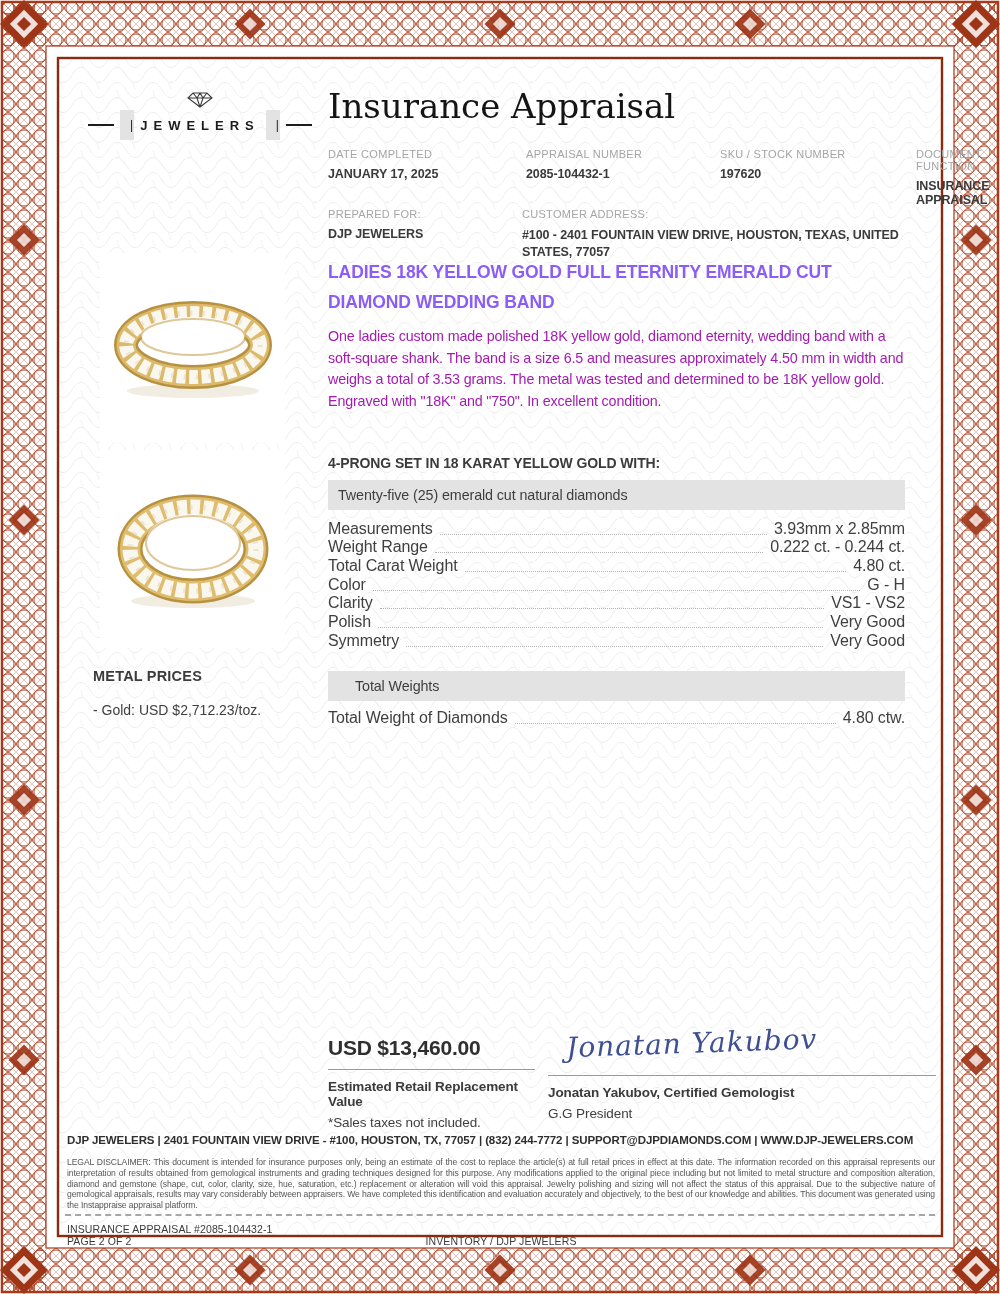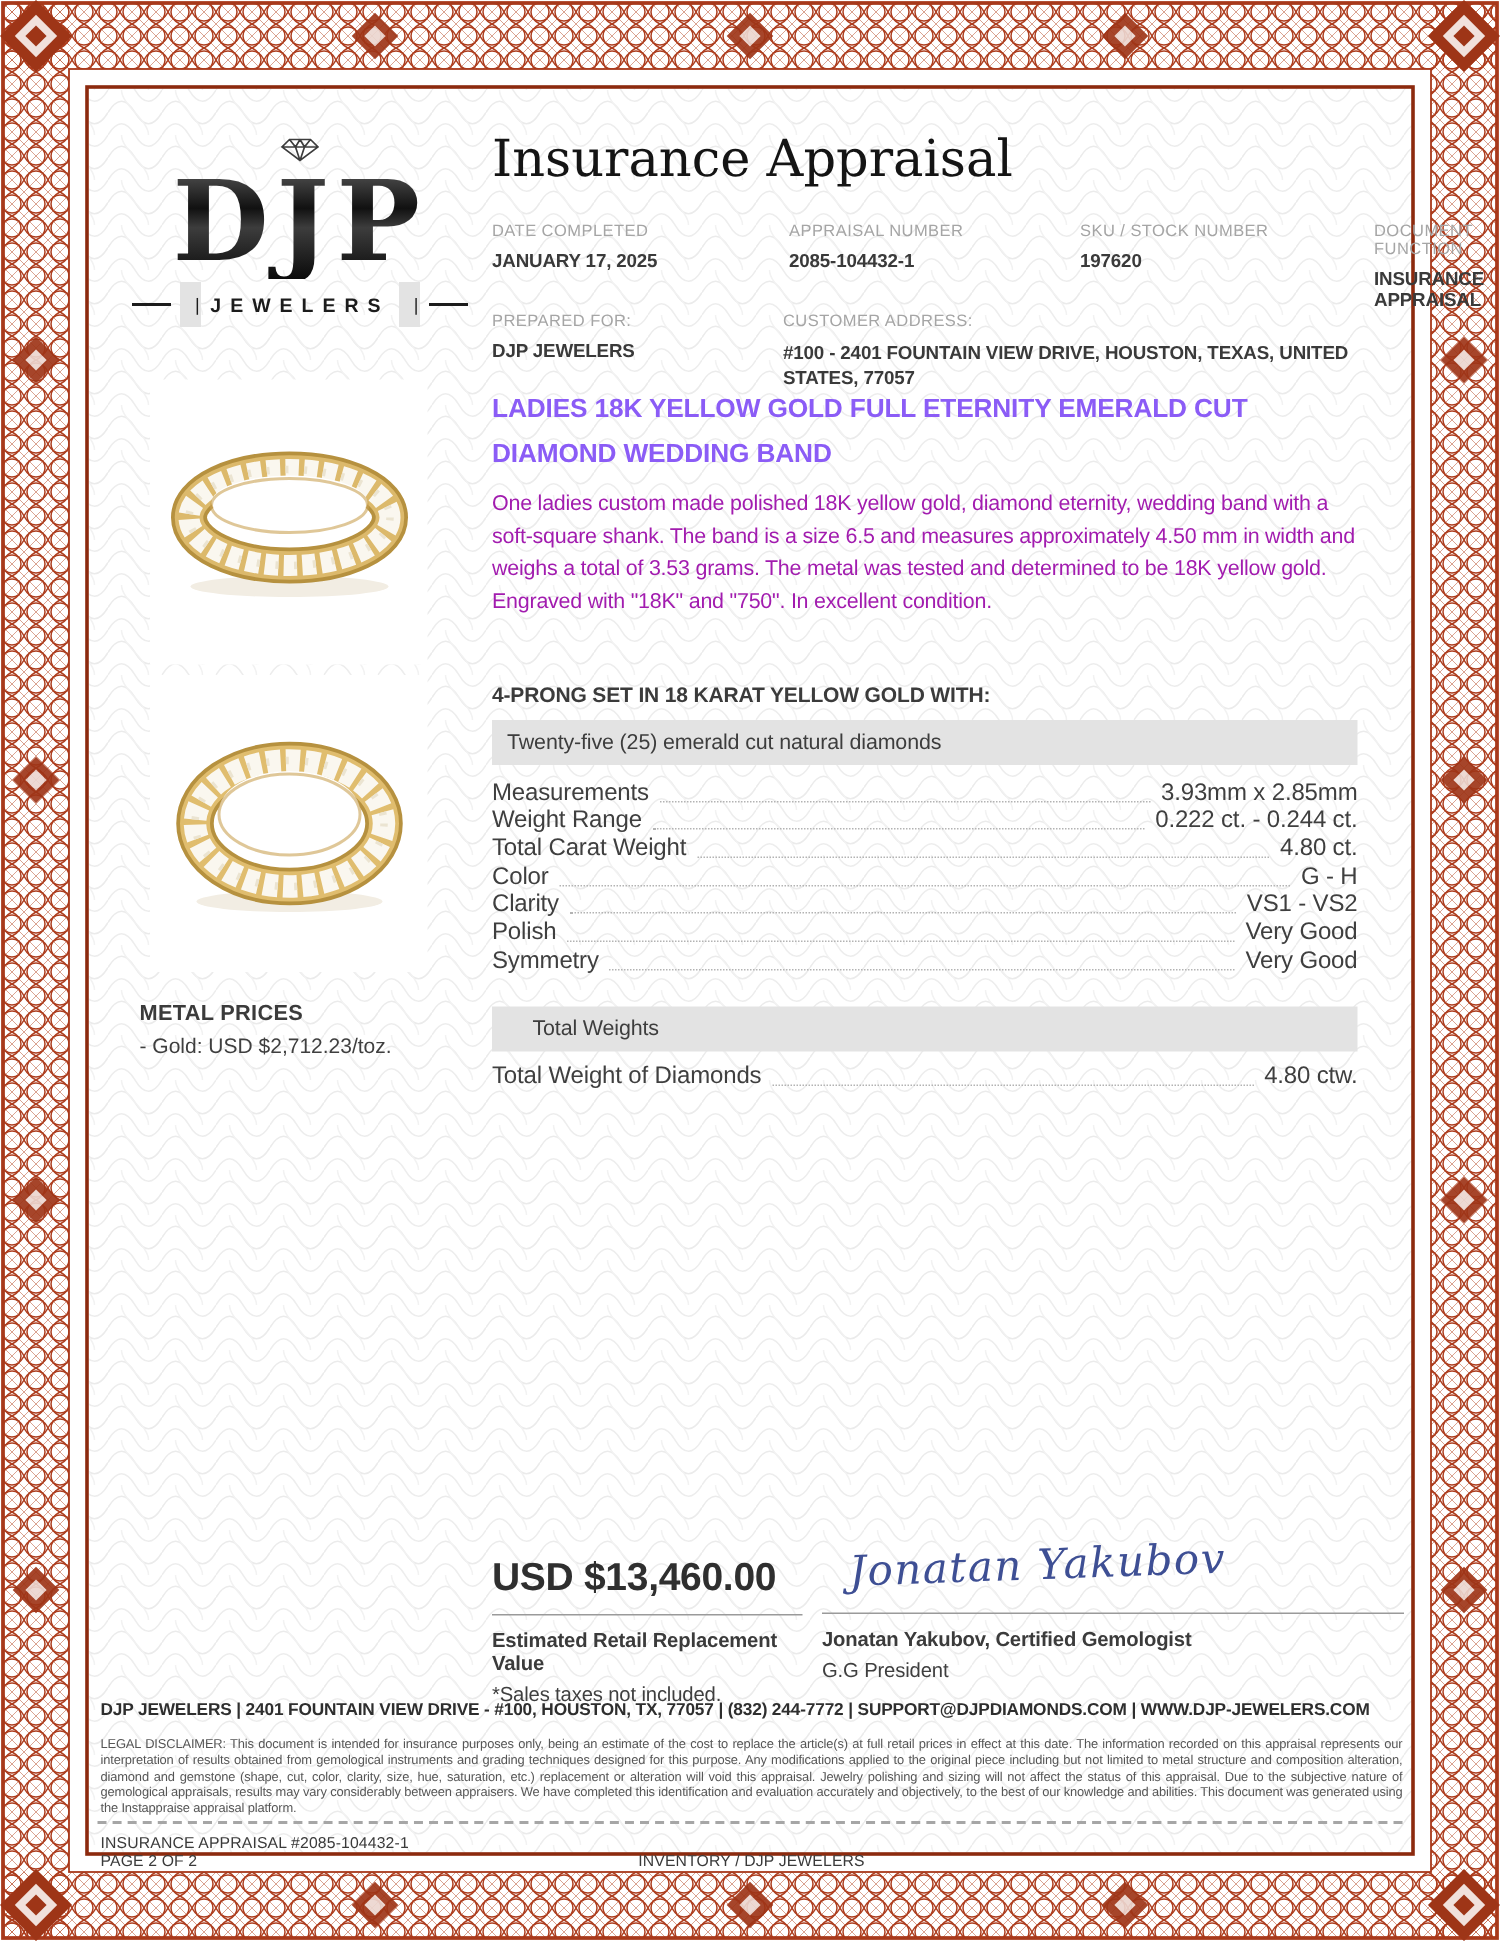--- a/index.html
+++ b/index.html
@@ -28,38 +28,38 @@
 
   .prep-grid{left:328px;top:208px;width:590px;display:grid;grid-template-columns:194px 1fr;}
   .addr{line-height:17px;max-width:392px;}
 
   .photo-card{background:#fff;display:flex;align-items:center;justify-content:center;}
   .photo1{left:100px;top:253px;width:185px;height:190px;}
   .photo2{left:100px;top:450px;width:185px;height:198px;}
 
   .metal{left:93px;top:668px;width:230px;}
   .metal-h{font-size:14.5px;font-weight:bold;letter-spacing:.2px;}
-  .metal-l{font-size:14px;margin-top:5px;color:#3f3f3f;}
+  .metal-l{font-size:14px;margin-top:18px;color:#3f3f3f;}
 
   .item-title{left:328px;top:257px;width:585px;font-size:17.5px;font-weight:bold;line-height:30px;color:#8b5cf6;letter-spacing:-.1px;}
   .desc{left:328px;top:326px;width:582px;font-size:14.3px;line-height:21.5px;color:#a21caf;letter-spacing:-.15px;}
   .note{left:328px;top:423px;width:582px;font-size:14.3px;color:#3f3f3f;letter-spacing:-.15px;}
   .set-h{left:328px;top:455px;font-size:14px;font-weight:bold;letter-spacing:-.1px;}
   .bar{left:328px;width:577px;height:30px;background:#e3e3e3;font-size:14.3px;color:#3d3d3d;
        display:flex;align-items:center;padding-left:10px;box-sizing:border-box;letter-spacing:-.1px;}
   .bar1{top:480px;}
   .bar2{top:671px;padding-left:27px;}
   .specs{left:328px;top:519px;width:577px;}
   .totrow{left:328px;top:708px;width:577px;}
   .spec-row{display:flex;align-items:flex-end;height:18.7px;font-size:16px;color:#3f3f3f;letter-spacing:-.1px;}
   .spec-row .leader{flex:1;border-bottom:1.5px dotted #b3b3b3;margin:0 7px 3px 7px;}
   .spec-row .sv{white-space:nowrap;}
 
   .price-block{left:328px;top:1036px;width:207px;}
-  .price{font-size:26px;font-weight:bold;color:#2f2f2f;letter-spacing:-.2px;}
+  .price{font-size:21px;font-weight:bold;color:#2f2f2f;letter-spacing:-.2px;}
   .rule{border:none;border-top:1.5px solid #9a9a9a;margin:9px 0 0 0;}
   .cap{font-size:13.5px;font-weight:bold;margin-top:9px;letter-spacing:-.1px;}
   .small-note{font-size:13.5px;margin-top:6px;color:#3f3f3f;letter-spacing:-.1px;}
   .sig-block{left:548px;top:1018px;width:388px;}
   .sig-script{font-family:"DejaVu Serif",serif;font-style:italic;font-size:28px;color:#3e4f94;
               height:48px;line-height:48px;transform:rotate(-2deg);letter-spacing:1px;padding-left:18px;}
 
   .contact{left:67px;top:1134px;width:868px;font-size:11.5px;font-weight:bold;color:#2e2e2e;letter-spacing:-.1px;white-space:nowrap;}
   .legal{left:67px;top:1157px;width:868px;font-size:8.6px;line-height:10.8px;color:#565656;text-align:justify;letter-spacing:-.1px;}
   .dashes{left:65px;top:1214px;width:870px;border-top:2px dashed #a6a6a6;}
@@ -183,21 +183,20 @@
   </svg>
 
   <div class="content">
 
     <div class="abs logo">
       <div class="logo-mark">
         <svg width="26" height="16" viewBox="0 0 26 16">
             <path d="M6,1 H20 L25,6 L13,15 L1,6 Z M1,6 H25 M6,1 L10,6 L13,15 M20,1 L16,6 L13,15 M13,1 L10,6 M13,1 L16,6" fill="none" stroke="#3c3c3c" stroke-width="1.1"></path>
           </svg>
       </div>
-      <div class="logo-text">DJP</div>
       <div class="logo-sub">
         <span class="dash"></span>
           <span class="bar">|</span>
         <span class="txt">JEWELERS</span>
         <span class="bar">|</span>
           <span class="dash"></span>
       </div>
     </div>
 
     <div class="abs doc-title">Insurance Appraisal</div>

